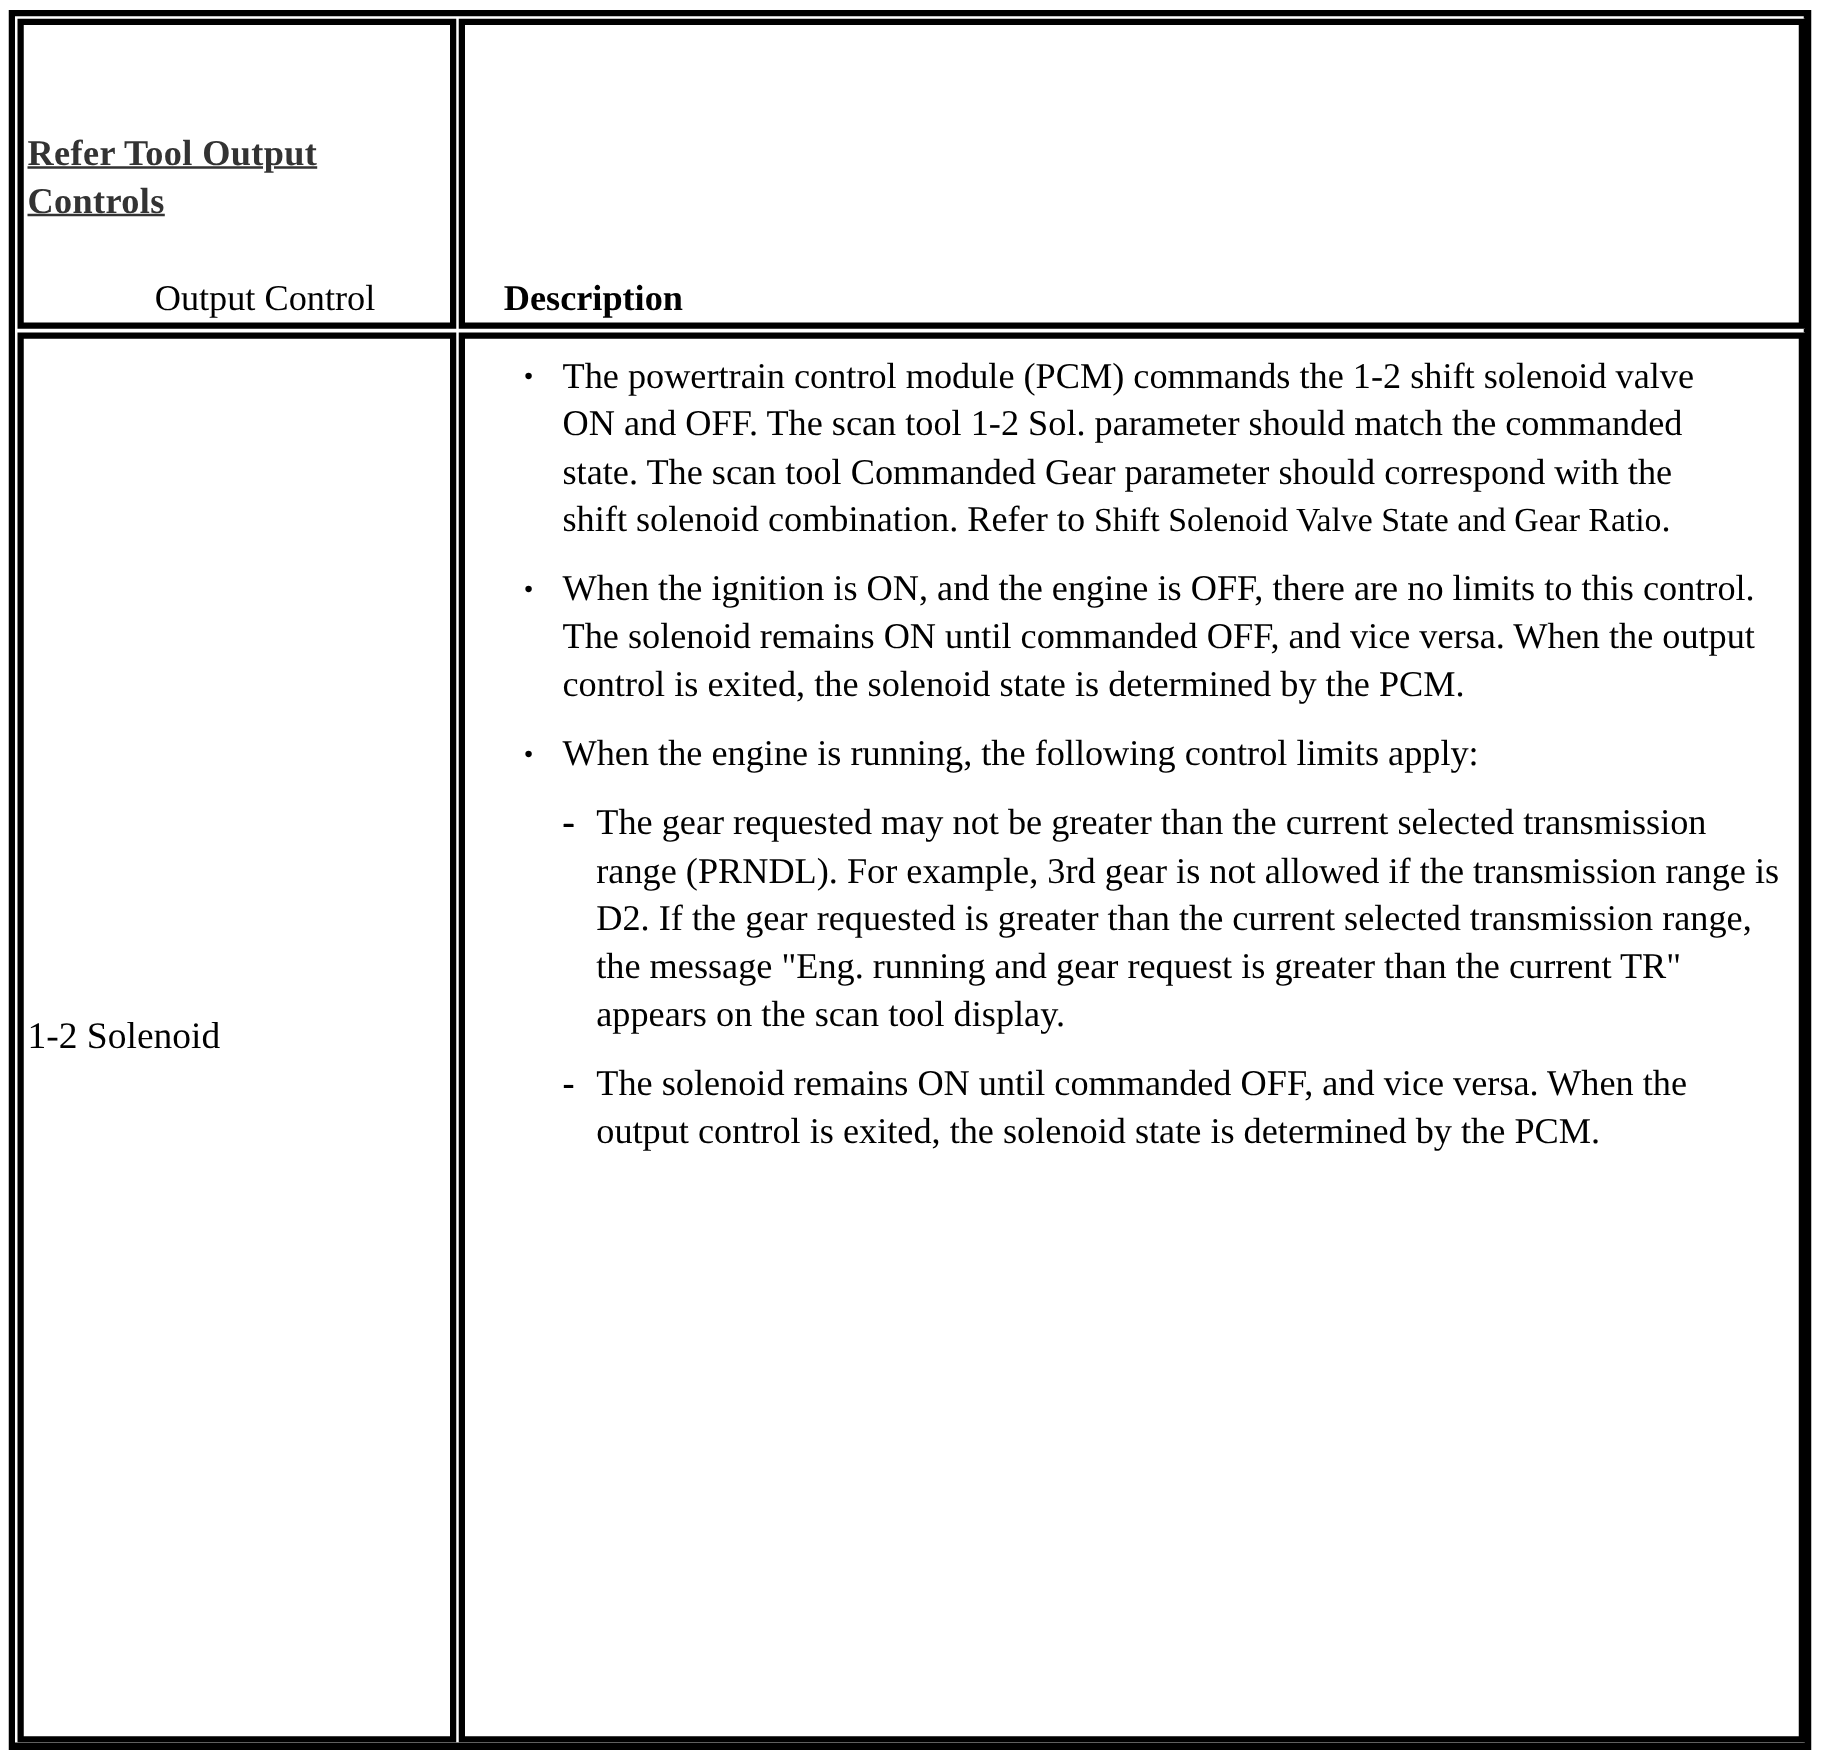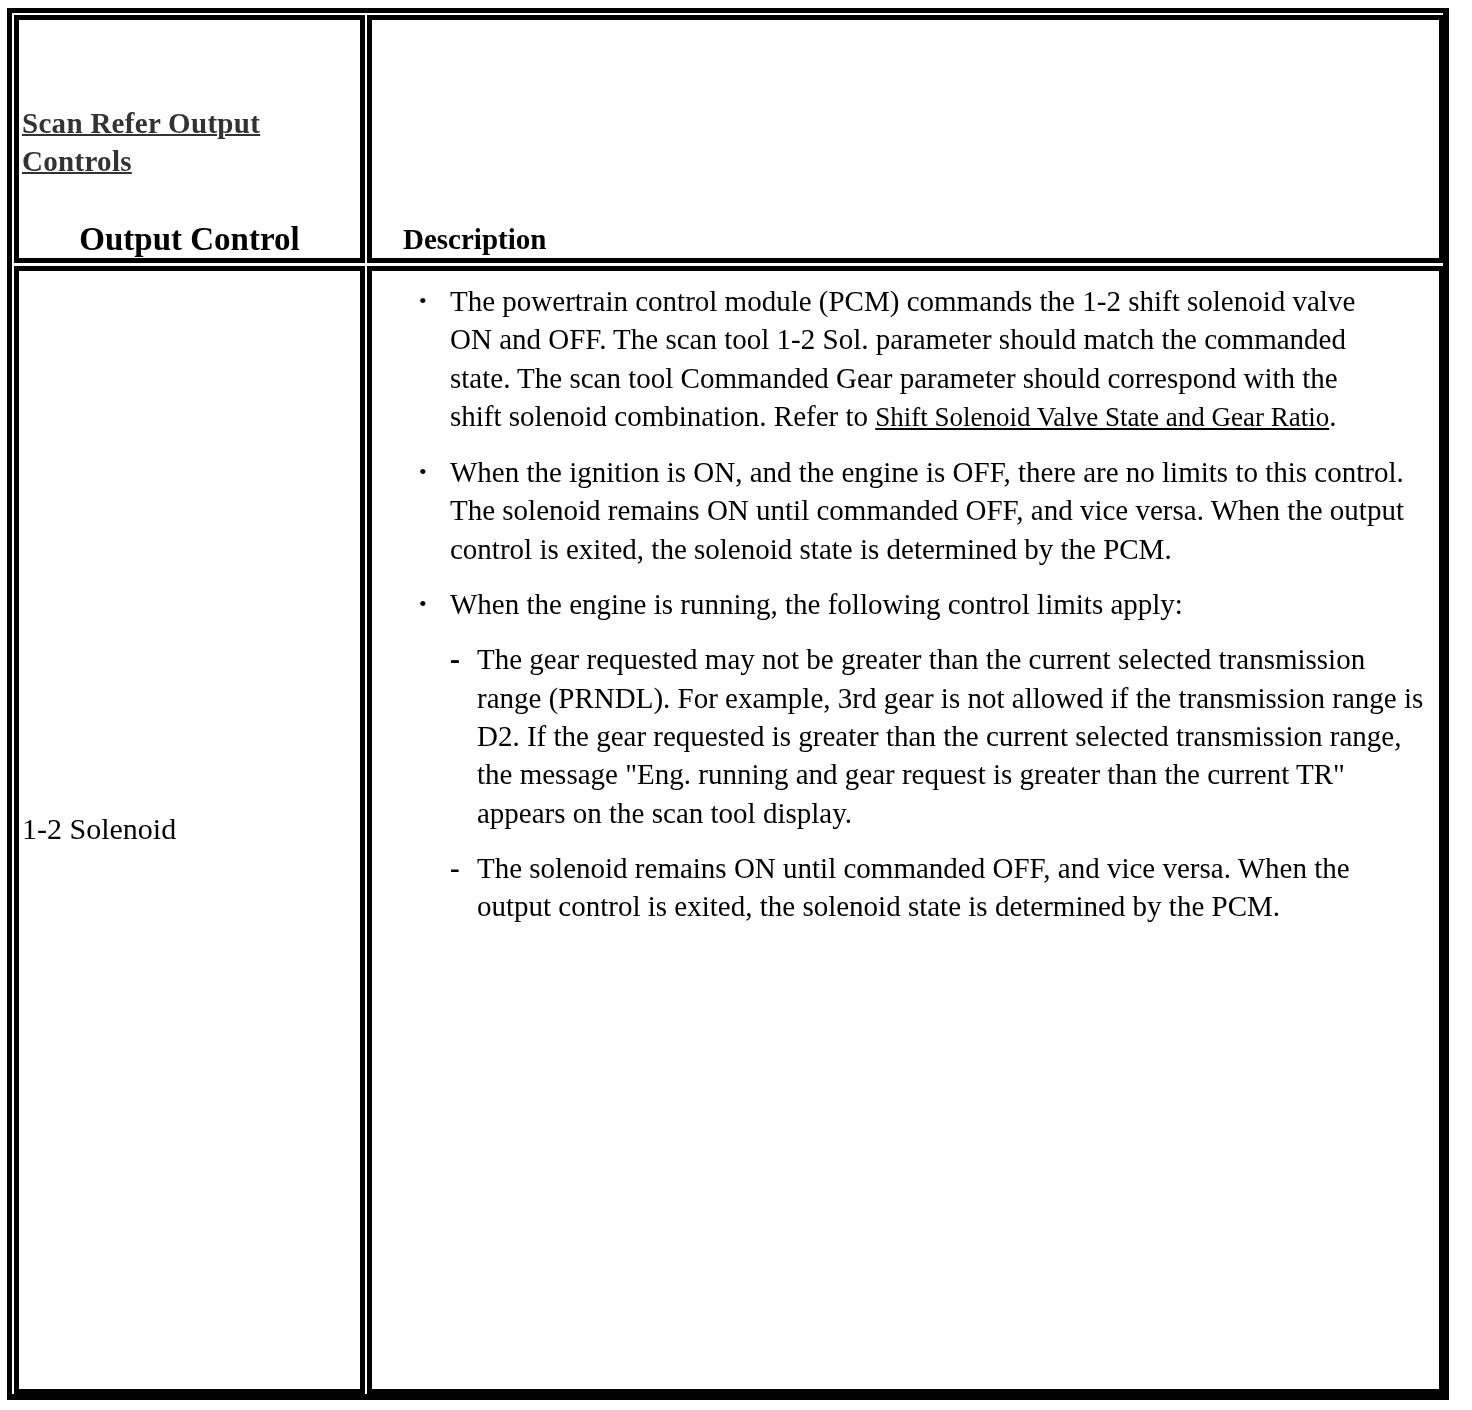--- a/index.html
+++ b/index.html
@@ -49,24 +49,24 @@
       color: #333333;
       text-decoration: underline;
       text-decoration-thickness: 2px;
       cursor: pointer;
       letter-spacing: 0.3px;
     }
     .hdr-label-left {
       position: absolute;
       left: 14px;
       top: 220px;
-      width: 351px;
+      width: 396px;
       text-align: center;
-      font-size: 33px;
-      font-weight: bold;
+      font-size: 29px;
+      font-weight: normal;
       line-height: 38px;
     }
     .hdr-label-right {
       position: absolute;
       left: 367px;
       top: 220px;
       width: 1077px;
       text-align: left;
       font-size: 29px;
       font-weight: bold;
@@ -105,39 +105,38 @@
       margin-bottom: 17px;
       padding-right: 4px;
     }
     .dash-mark {
       position: absolute;
       left: 78px;
       top: 0;
       font-weight: bold;
     }
     .inline-link {
-      text-decoration: underline;
       font-size: 27px;
       cursor: pointer;
       color: #000;
     }
     .b1 { padding-right: 40px; }
     .b2 { padding-right: 14px; }
   </style>
 </head>
 <body>
 
 <div class="outer"></div>
 
 <div class="cell hdr-left"></div>
 <div class="cell hdr-right"></div>
 <div class="cell body-left"></div>
 <div class="cell body-right"></div>
 
-<a class="section-link">Scan Refer Output Controls</a>
+<a class="section-link">Refer Tool Output Controls</a>
 <div class="hdr-label-left">Output Control</div>
 <div class="hdr-label-right">Description</div>
 
 <div class="output-name">1-2 Solenoid</div>
 
 <div class="desc">
   <div class="bullet-item b1">
     <span class="bullet-mark">•</span>
     <span>The powertrain control module (PCM) commands the 1-2 shift solenoid valve ON and OFF. The scan tool 1-2 Sol. parameter should match the commanded state. The scan tool Commanded Gear parameter should correspond with the shift solenoid combination. Refer to </span><a class="inline-link">Shift Solenoid Valve State and Gear Ratio</a><span>.</span>
   </div>

